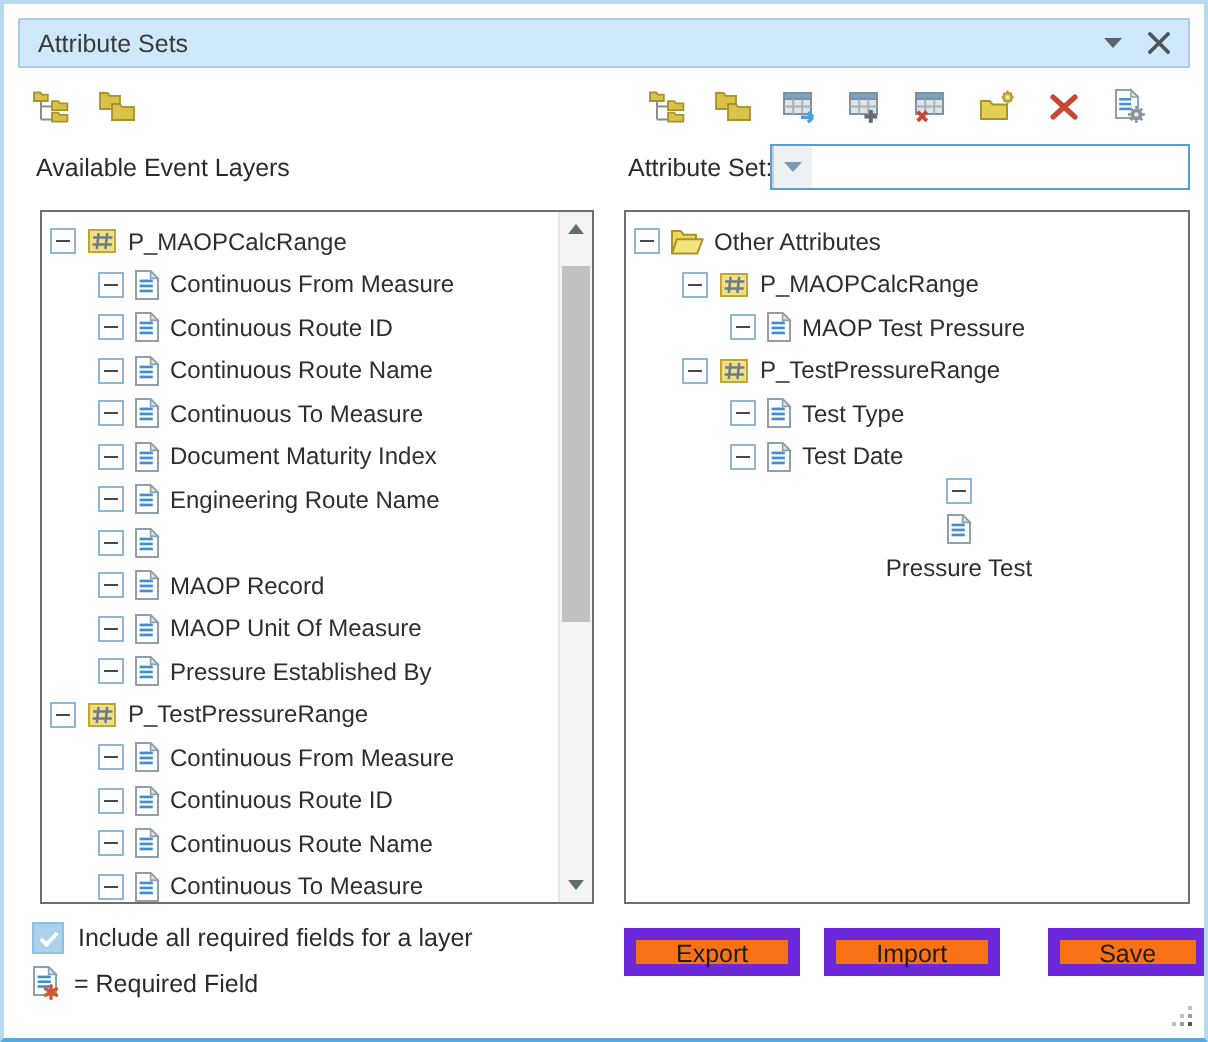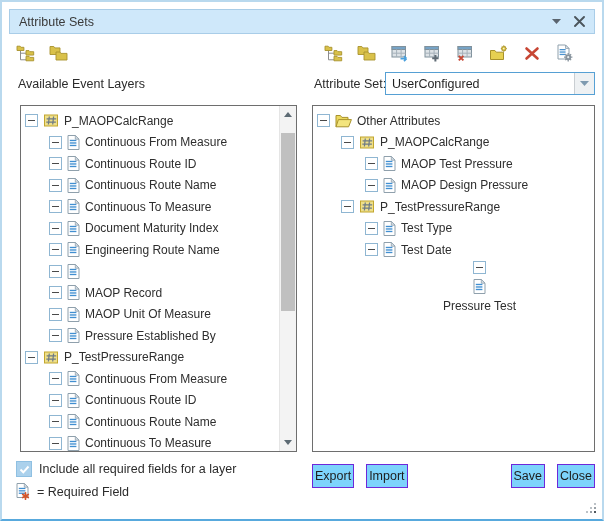--- a/index.html
+++ b/index.html
@@ -50,22 +50,22 @@
   .sb-thumb{position:absolute;left:1px;right:1px;top:27px;height:178px;background:#c0c0c0;cursor:pointer;}
 
   .chk-row{position:absolute;left:14px;top:459px;display:flex;align-items:center;gap:7px;}
   .checkbox{width:16px;height:16px;background:#abd1ec;border:1px solid #8fc0e2;box-sizing:border-box;
     display:flex;align-items:center;justify-content:center;cursor:pointer;}
   .chk-label,.legend-label{font-size:12.5px;color:#2b2b2b;}
   .legend-row{position:absolute;left:14px;top:481px;display:flex;align-items:center;gap:6px;}
 
   .btn-row{position:absolute;left:310px;top:462px;width:283px;display:flex;gap:12px;align-items:center;}
   .spacer{flex:1;}
-  .btn{font-family:inherit;font-size:12.5px;color:#1d1d1d;background:#7dd3fc;border:1px solid #6d28d9;
-    height:24px;padding:0 2px;cursor:pointer;}
+  .btn{font-family:inherit;font-size:12.5px;color:#1d1d1d;background:#f97316;border:6px solid #6d28d9;
+    height:24px;padding:0 20px;cursor:pointer;}
 
   .resize-grip{position:absolute;right:4px;bottom:4px;width:12px;height:12px;cursor:nwse-resize;}
   .grip-dot{position:absolute;left:0;top:0;width:2px;height:2px;background:transparent;
     box-shadow:8px 0 #bcc2c7,4px 4px #bcc2c7,8px 4px #99a0a6,0 8px #bcc2c7,4px 8px #99a0a6,8px 8px #51595f;}
 </style>
 </head>
 <body>
 
 <div class="window">
 
@@ -178,21 +178,20 @@
             <path d="M12.2 9v1.3M12.2 16.1v1.3M8 13.2h1.3M15.1 13.2h1.3M9.3 10.3l.9.9M14.2 15.2l.9.9M15.1 10.3l-.9.9M10.2 15.2l-.9.9"></path>
           </g>
         </svg>
       </span>
     </div>
 
   <div class="heading avail">Available Event Layers</div>
   <div class="heading attrset">Attribute Set:</div>
 
   <div class="combo">
-    <span class="combo-value">UserConfigured</span>
     <span class="combo-btn">
         <svg width="9" height="5" viewBox="0 0 9 5">
           <path d="M0 0h9L4.5 5z" fill="#7e9ab0"></path>
         </svg>
       </span>
   </div>
 
   <div class="panel left-panel">
     <div id="left-tree" class="tree">
         <div class="tree-row" style="padding-left: 4px;">
@@ -465,35 +464,20 @@
               <path d="M1 .5h7.3L12 4.2V14.5H1z" fill="#fff" stroke="#8fa0ac"></path>
               <path d="M8.3.5L12 4.2H8.3z" fill="#dbe4ea" stroke="#8fa0ac" stroke-width="0.8"></path>
               <g fill="#418fd1">
                 <rect x="2.8" y="4.8" width="6.6" height="1.35"></rect>
                 <rect x="2.8" y="7.3" width="6.6" height="1.35"></rect>
                 <rect x="2.8" y="9.8" width="6.6" height="1.35"></rect>
               </g>
             </svg>
           </span>
           <span class="node-label">MAOP Test Pressure</span>
-        </div>
-        <div class="tree-row" style="padding-left: 52px;">
-          <span class="expand-box"></span>
-          <span class="node-icon">
-            <svg width="13" height="15" viewBox="0 0 13 15">
-              <path d="M1 .5h7.3L12 4.2V14.5H1z" fill="#fff" stroke="#8fa0ac"></path>
-              <path d="M8.3.5L12 4.2H8.3z" fill="#dbe4ea" stroke="#8fa0ac" stroke-width="0.8"></path>
-              <g fill="#418fd1">
-                <rect x="2.8" y="4.8" width="6.6" height="1.35"></rect>
-                <rect x="2.8" y="7.3" width="6.6" height="1.35"></rect>
-                <rect x="2.8" y="9.8" width="6.6" height="1.35"></rect>
-              </g>
-            </svg>
-          </span>
-          <span class="node-label">MAOP Design Pressure</span>
         </div>
         <div class="tree-row" style="padding-left: 28px;">
           <span class="expand-box"></span>
           <span class="node-icon">
             <svg width="16" height="15" viewBox="0 0 16 15">
               <rect x="1.5" y="2" width="13" height="11" fill="#eedf8a" stroke="#c2a62e"></rect>
               <path d="M6.3 3.5L5.4 11.5M10.6 3.5L9.7 11.5M3.6 5.8h9.6M3.3 9.2h9.6" stroke="#6e7b85" stroke-width="1.25" fill="none"></path>
             </svg>
           </span>
           <span class="node-label">P_TestPressureRange</span>

